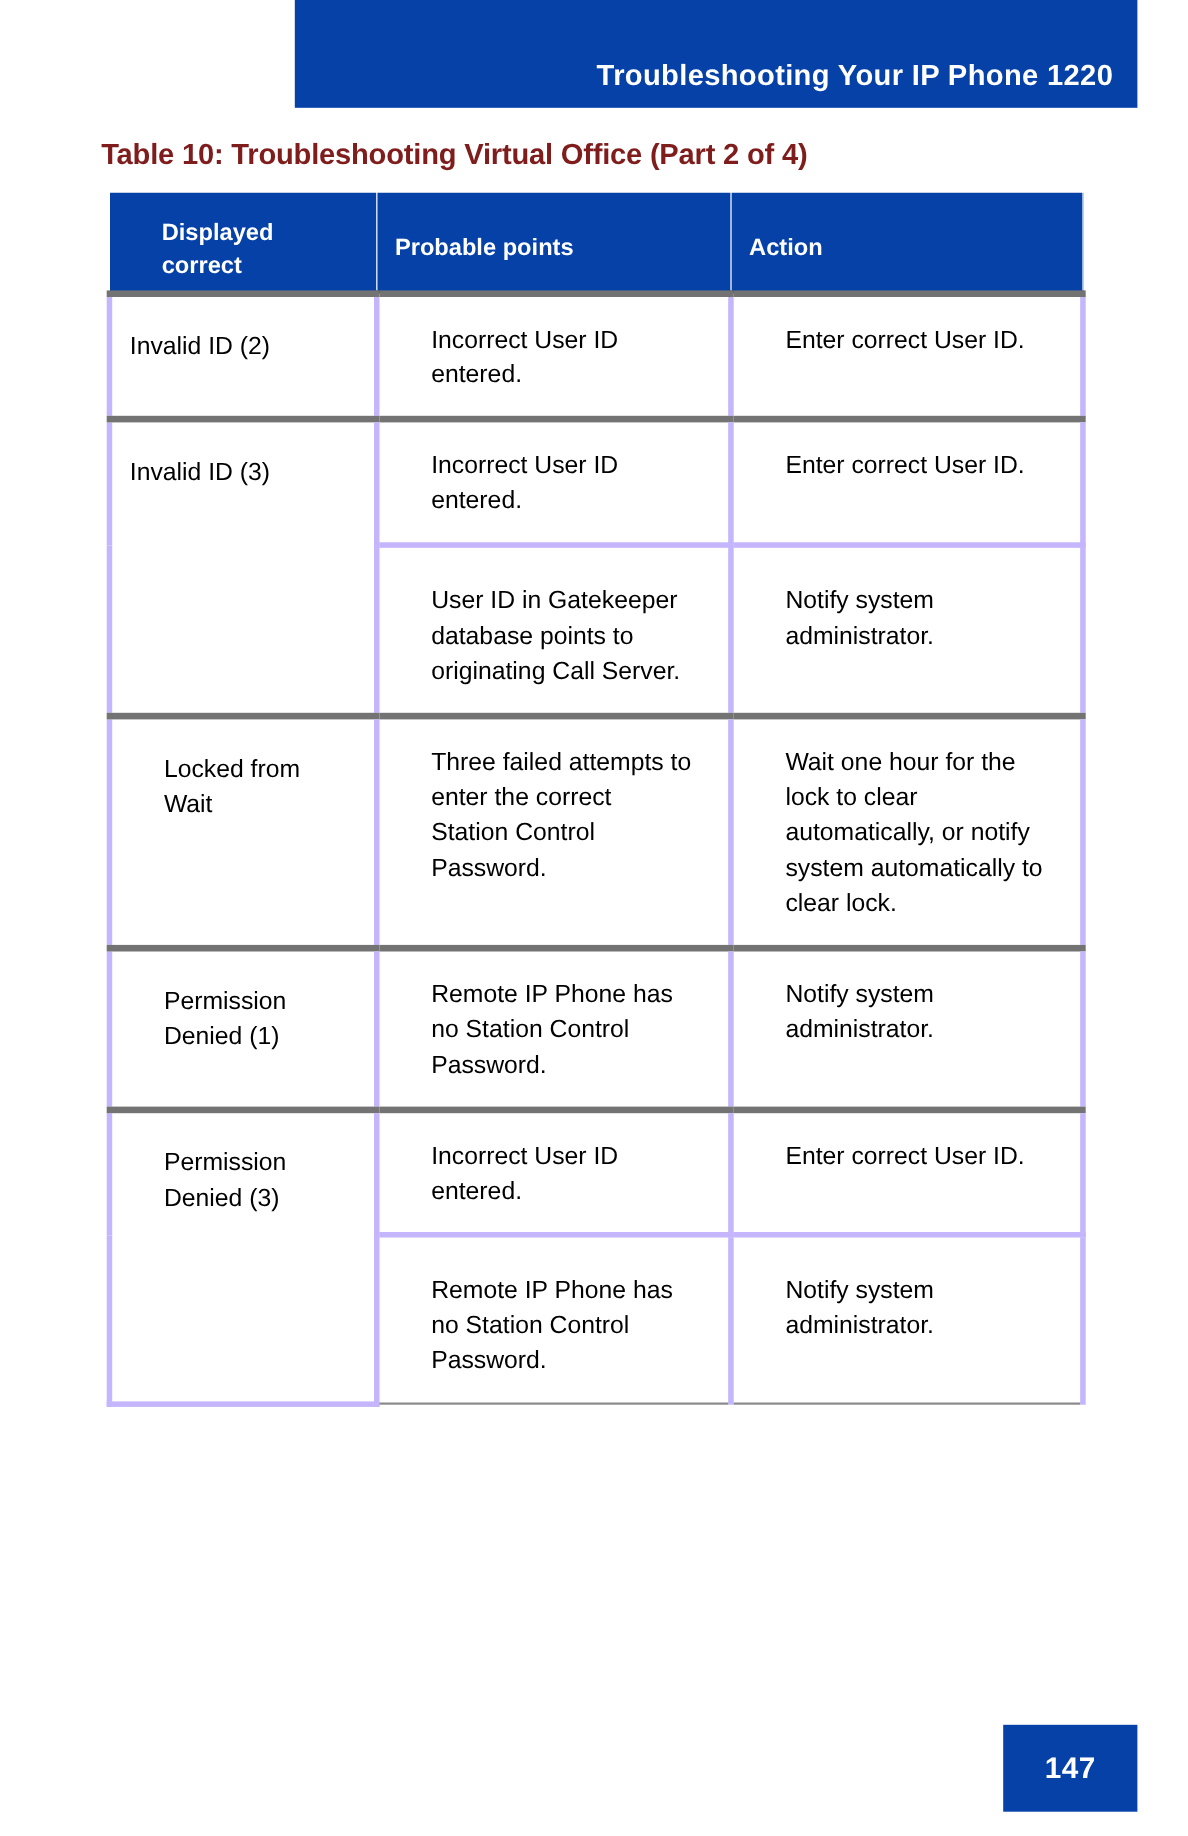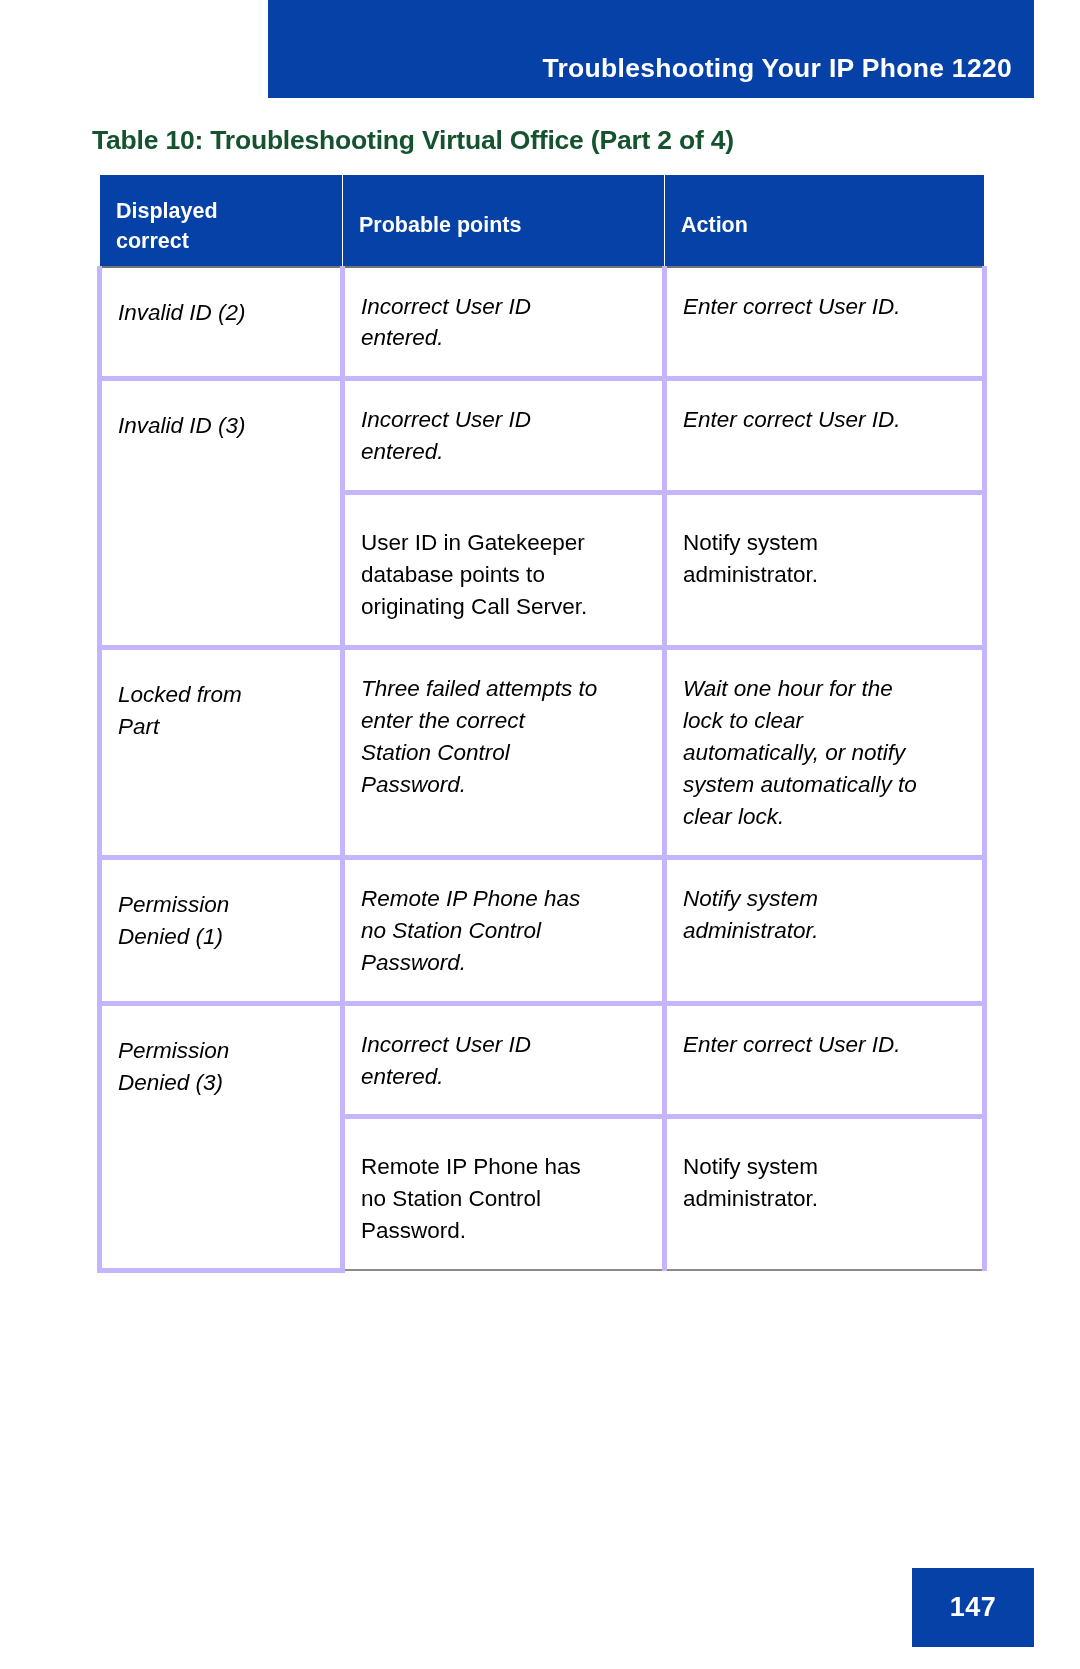--- a/index.html
+++ b/index.html
@@ -41,21 +41,21 @@
 
   
   .table-caption {
     position: absolute;
     left: 92px;
     top: 125px;
     font-size: 26.5px;
     font-weight: bold;
     letter-spacing: -0.2px;
     white-space: nowrap;
-    color: #14532d;
+    color: #7f1d1d;
   }
 
   
   .doc-table {
     position: absolute;
     left: 97px;
     top: 174px;
     width: 885px;
     border-collapse: collapse;
     table-layout: fixed;
@@ -98,28 +98,27 @@
   .doc-table tbody td.msg {
     padding-top: 29px;
   }
   .doc-table tbody td.sub-top {
     padding-top: 23px;
   }
   .doc-table tbody td.sub-second {
     padding-top: 32px;
   }
   .doc-table tbody tr.row-start > td {
-    border-top: 2px solid #737373;
-    font-style: italic;
+    border-top: 6px solid #737373;
   }
   .doc-table tbody tr.row-last > td {
     border-bottom: 2px solid #8a8a8a;
   }
 
-  .cellline { display: block; }
+  .cellline { display: block; margin-left: 31px; }
 
   
   .page-footer {
     position: absolute;
     left: 912px;
     top: 1568px;
     width: 122px;
     height: 79px;
     background: #0641a8;
   }
@@ -191,21 +190,21 @@
       </td>
       <td class="sub-second">
         <span class="cellline">Notify system</span>
         <span class="cellline">administrator.</span>
       </td>
     </tr>
 
     <tr class="row-start">
       <td class="msg">
         <span class="cellline">Locked from</span>
-        <span class="cellline">Part</span>
+        <span class="cellline">Wait</span>
       </td>
       <td class="sub-top">
         <span class="cellline">Three failed attempts to</span>
         <span class="cellline">enter the correct</span>
         <span class="cellline">Station Control</span>
         <span class="cellline">Password.</span>
       </td>
       <td class="sub-top">
         <span class="cellline">Wait one hour for the</span>
         <span class="cellline">lock to clear</span>

